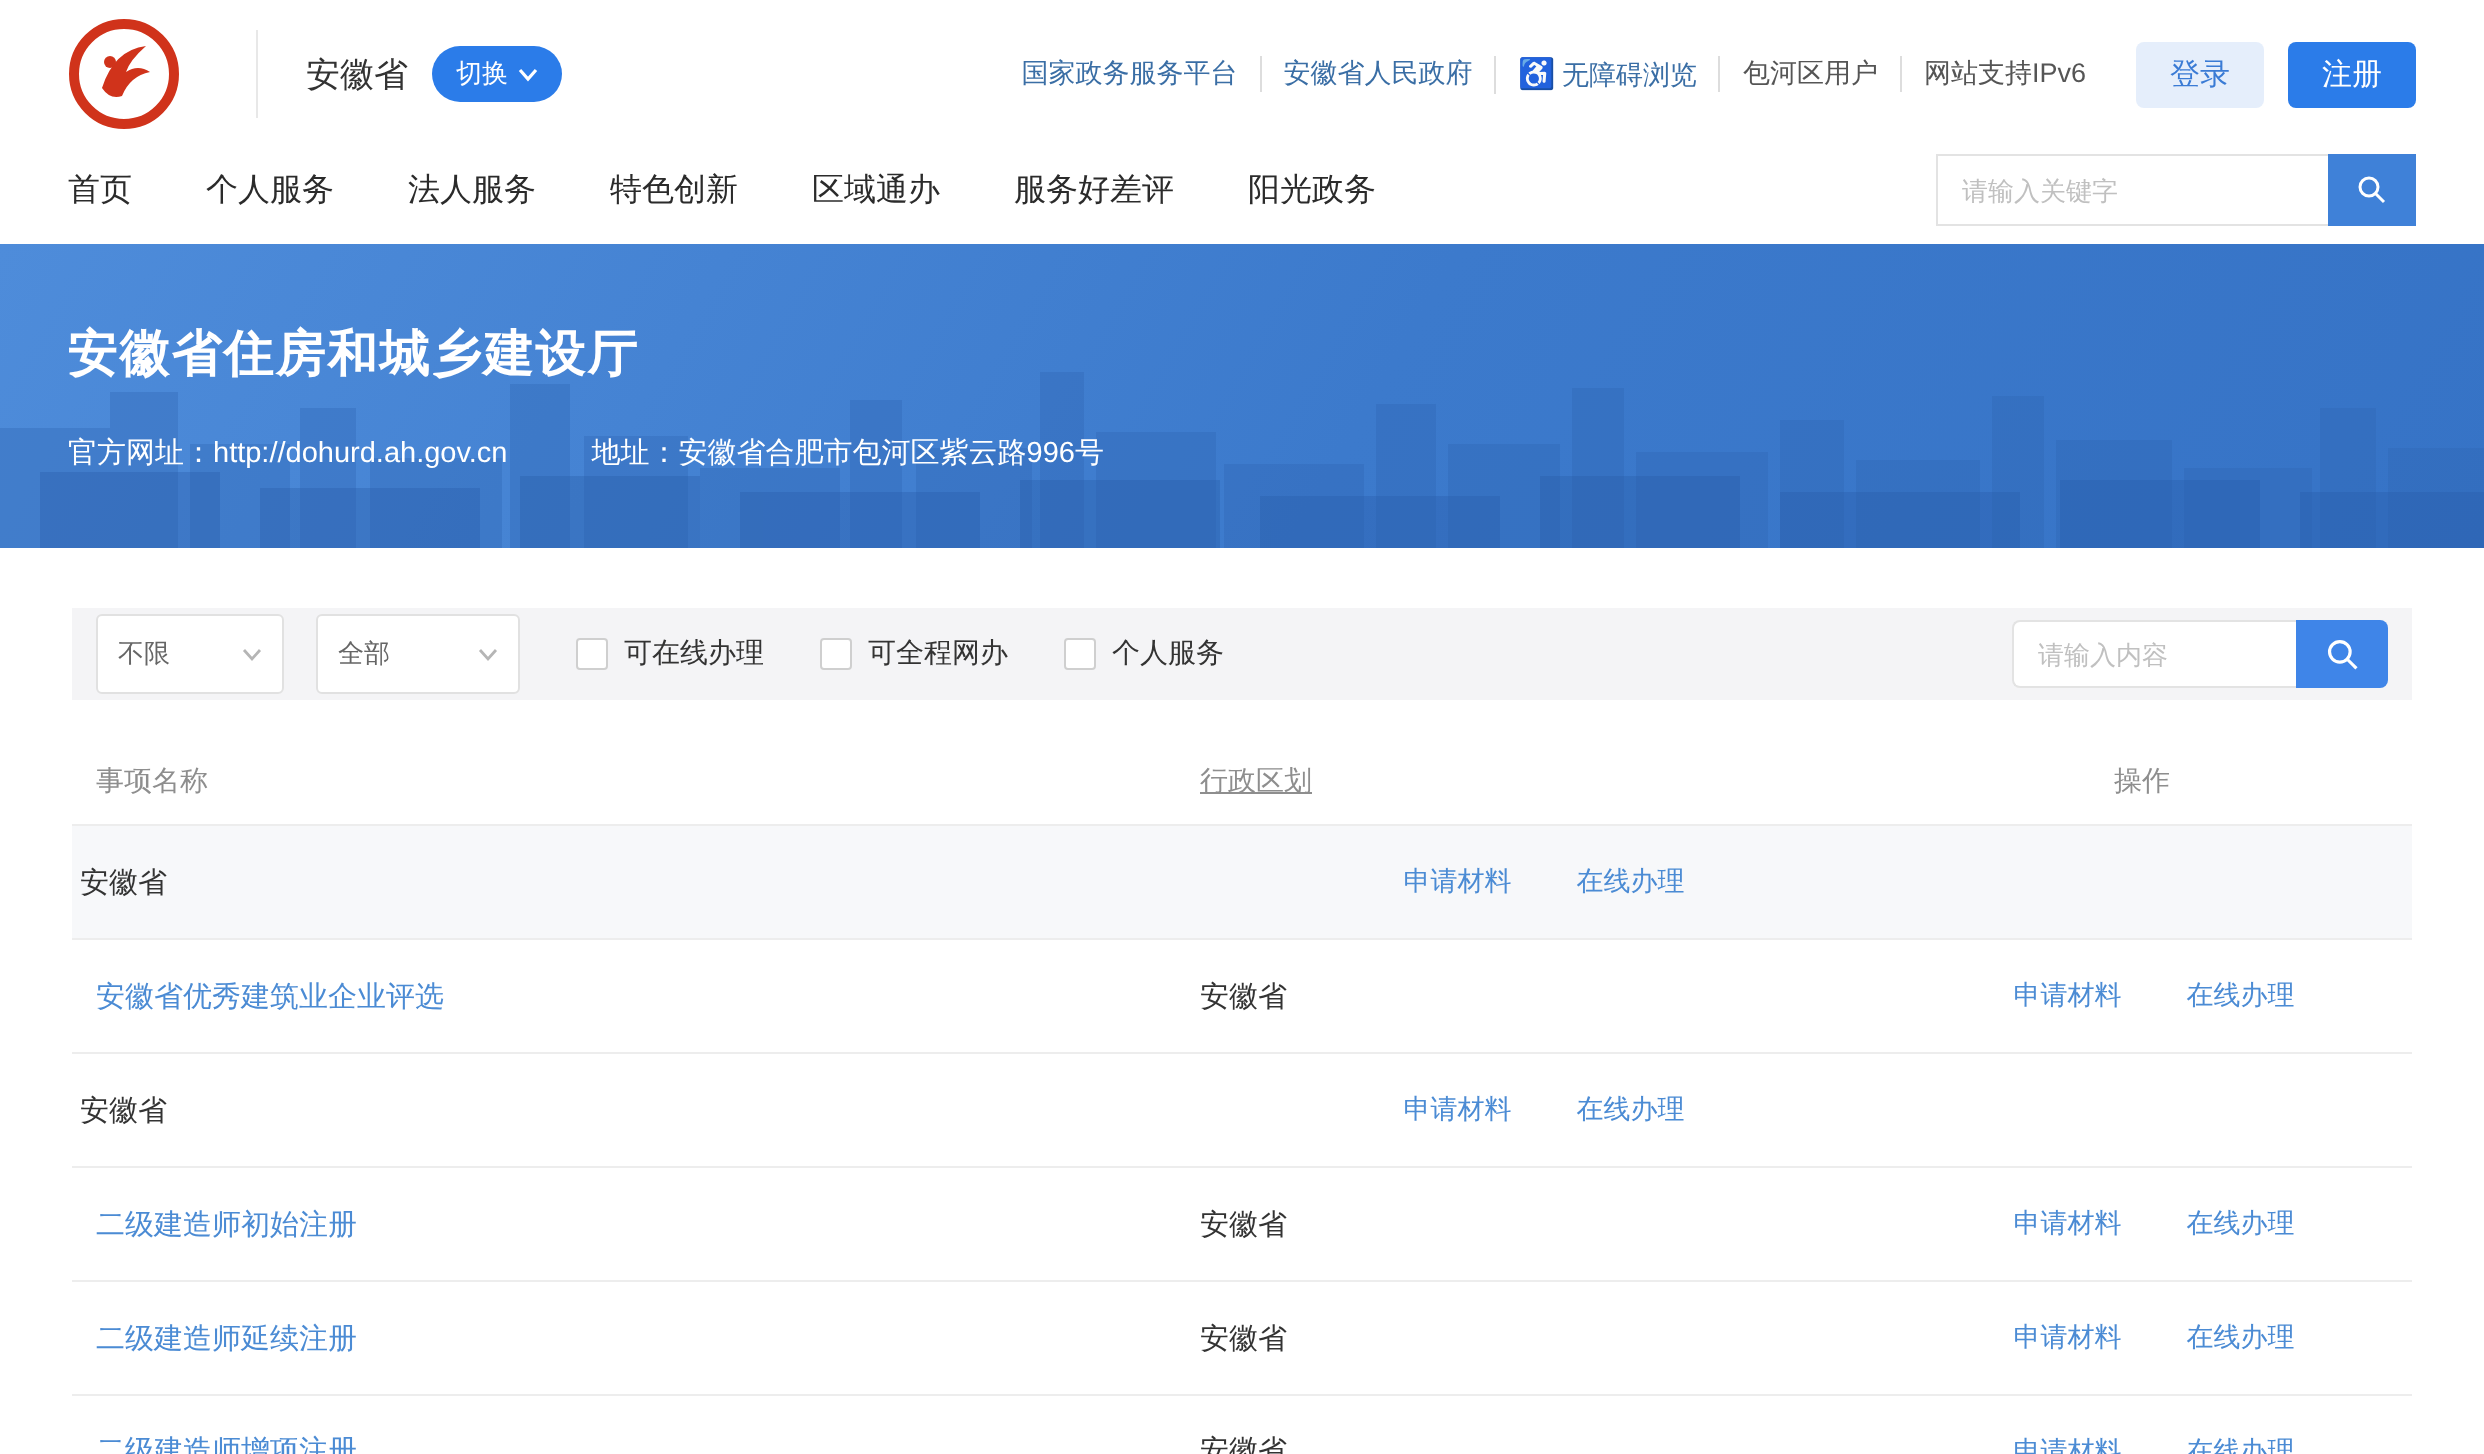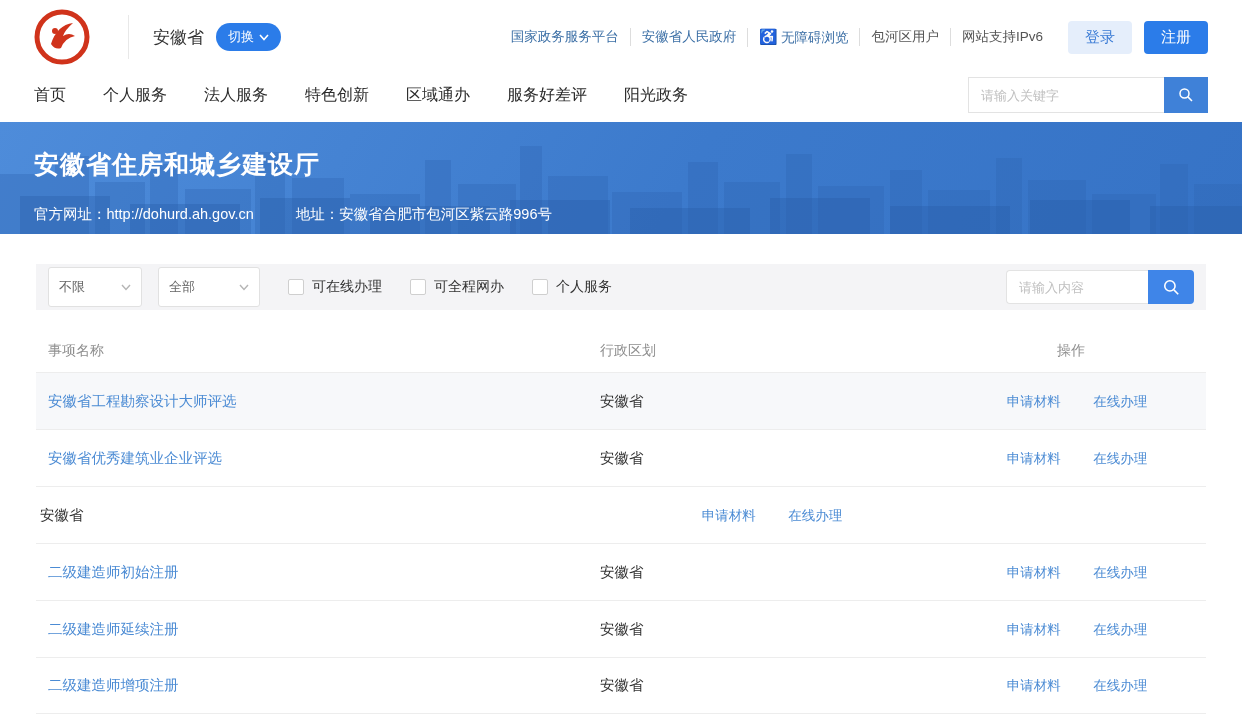--- a/index.html
+++ b/index.html
@@ -55,23 +55,23 @@
     padding: 0 12px; font-size: 13px; color: #1d4ed8; font-family: inherit;
   }
   .nav-search input::placeholder { color: #c0c0c0; }
   .nav-search .search-btn {
     width: 44px; background: #3f81d8; border: none; cursor: pointer;
     display: flex; align-items: center; justify-content: center;
   }
 
   
   .dept-banner {
-    position: relative; height: 112px; overflow: hidden;
+    position: relative; height: 152px; overflow: hidden;
     background: linear-gradient(120deg, #4e8cda 0%, #3c7acc 55%, #3673c6 100%);
-    padding: 0 34px; color: #fff;
+    padding: 12px 34px; color: #fff;
   }
   .skyline { position: absolute; left: 0; bottom: 0; width: 100%; height: 100px; }
   .banner-title { position: relative; font-size: 25px; font-weight: bold; padding-top: 26px; letter-spacing: 1px; }
   .banner-info { position: relative; margin-top: 24px; font-size: 14.5px; display: flex; gap: 42px; }
 
   
   .filter-bar {
     margin: 30px 36px 20px; background: #f4f4f6; height: 46px;
     display: flex; align-items: center; padding: 0 12px;
   }
@@ -96,21 +96,21 @@
     cursor: pointer; display: flex; align-items: center; justify-content: center;
   }
 
   
   .items-table { margin: 0 36px; }
   .t-head, .t-row {
     display: grid; grid-template-columns: 560px 340px 1fr; align-items: center;
   }
   .t-head { height: 42px; color: #8e8e8e; font-size: 14px; }
   .t-head .c-name { padding-left: 12px; }
-  .t-head .c-region { padding-left: 4px; }
+  .t-head .c-region { padding-left: 4px; text-decoration: underline; }
   .t-head .c-actions { text-align: center; }
   .t-row { height: 57px; border-top: 1px solid #ededed; }
   .t-row:last-child { border-bottom: 1px solid #ededed; }
   .t-row.highlight { background: #f7f8fa; }
   .c-name { padding-left: 12px; }
   .c-region { padding-left: 4px; }
   .name-link { font-size: 14.5px; color: #4b8bd4; text-decoration: none; cursor: pointer; }
   .region-text { font-size: 14.5px; color: #333; }
   .c-actions { text-align: center; white-space: nowrap; }
   .action-link { font-size: 13.5px; color: #4b8bd4; text-decoration: none; cursor: pointer; padding-left: 12px; }
@@ -257,23 +257,20 @@
 </div>
 
 <div class="items-table">
   <div class="t-head">
     <div class="c-name">事项名称</div>
     <div class="c-region">行政区划</div>
     <div class="c-actions">操作</div>
   </div>
   <div id="table-body">
   <div class="t-row highlight">
-    <div class="c-name">
-      <a class="name-link">安徽省工程勘察设计大师评选</a>
-    </div>
     <div class="c-region">
       <span class="region-text">安徽省</span>
     </div>
     <div class="c-actions">
       <a class="action-link">申请材料</a>
       <a class="action-link">在线办理</a>
     </div>
   </div>
 
   <div class="t-row">

